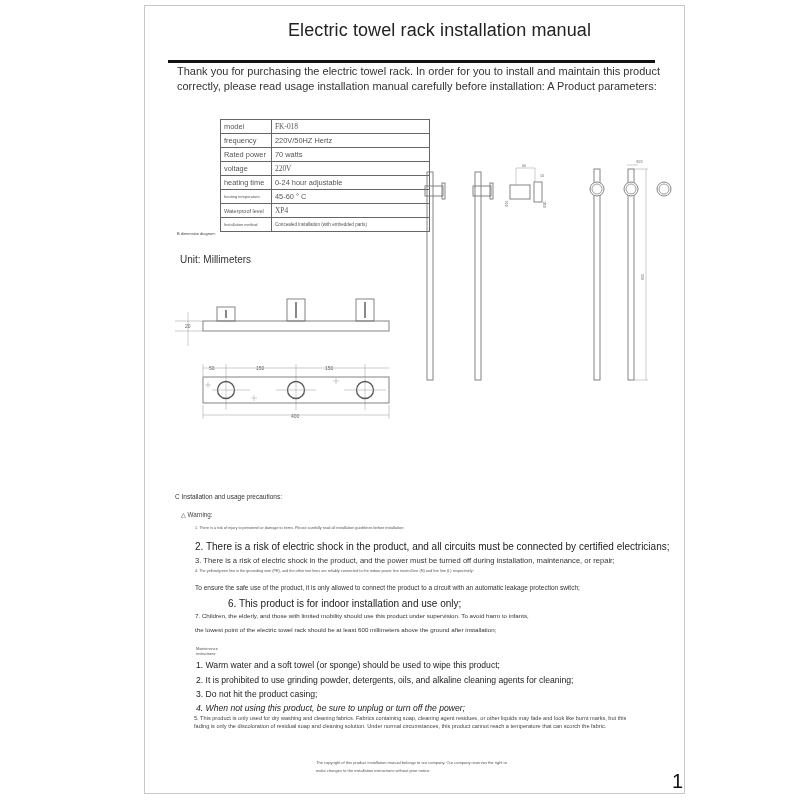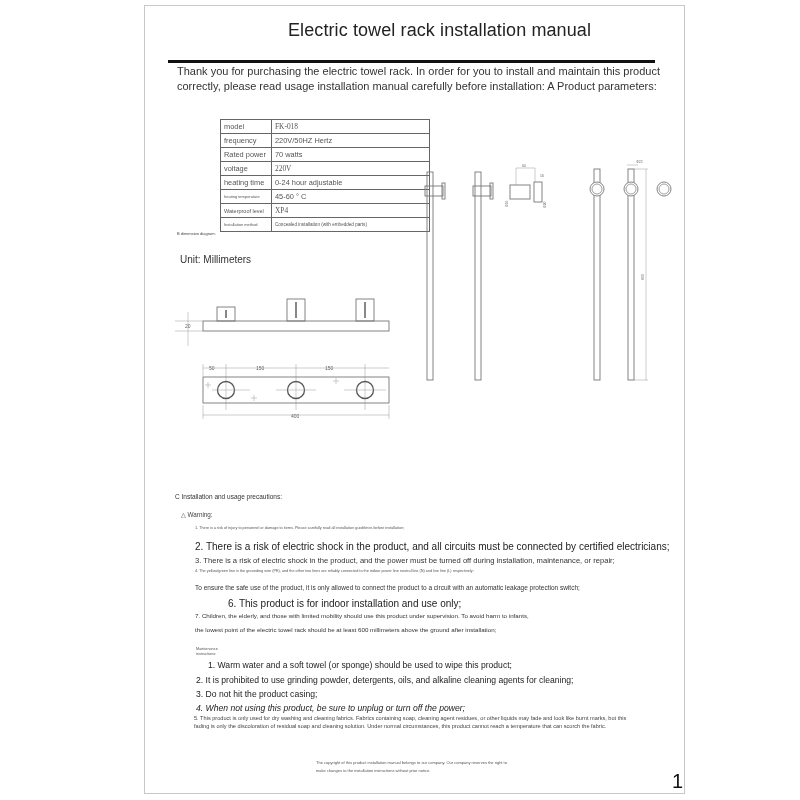--- a/index.html
+++ b/index.html
@@ -177,21 +177,21 @@
 <div class="abs tiny-txt" style="left:195px;top:526px;width:285px;">1. There is a risk of injury to personnel or damage to items. Please carefully read all installation guidelines before installation;</div>
 <div class="abs big" style="left:195px;top:541px;">2. There is a risk of electric shock in the product, and all circuits must be connected by certified electricians;</div>
 <div class="abs mid" style="left:195px;top:556px;font-size:7.6px;">3. There is a risk of electric shock in the product, and the power must be turned off during installation, maintenance, or repair;</div>
 <div class="abs tiny-txt" style="left:195px;top:569px;width:280px;">4. The yellow/green line is the grounding wire (PE), and the other two lines are reliably connected to the indoor power line neutral line (N) and live line (L) respectively;</div>
 <div class="abs mid" style="left:195px;top:584px;">To ensure the safe use of the product, it is only allowed to connect the product to a circuit with an automatic leakage protection switch;</div>
 <div class="abs big" style="left:188px;top:598px;margin-left:40px;">6. This product is for indoor installation and use only;</div>
 <div class="abs mid" style="left:195px;top:612px;font-size:6.2px;">7. Children, the elderly, and those with limited mobility should use this product under supervision. To avoid harm to infants,</div>
 <div class="abs mid" style="left:195px;top:626px;font-size:6.2px;">the lowest point of the electric towel rack should be at least 600 millimeters above the ground after installation;</div>
 
 <div class="abs maint-lbl">Maintenance instructions:</div>
-<div class="abs m-item" style="top:660px;margin-left:12px;">1. Warm water and a soft towel (or sponge) should be used to wipe this product;</div>
+<div class="abs m-item" style="top:660px;">1. Warm water and a soft towel (or sponge) should be used to wipe this product;</div>
 <div class="abs m-item" style="top:675px;">2. It is prohibited to use grinding powder, detergents, oils, and alkaline cleaning agents for cleaning;</div>
 <div class="abs m-item" style="top:689px;">3. Do not hit the product casing;</div>
 <div class="abs m-item" style="top:703px;font-style:italic;">4. When not using this product, be sure to unplug or turn off the power;</div>
 
 <div class="abs note5">5. This product is only used for dry washing and cleaning fabrics. Fabrics containing soap, cleaning agent residues, or other liquids may fade and look like burnt marks, but this fading is only the discoloration of residual soap and cleaning solution. Under normal circumstances, this product cannot reach a temperature that can scorch the fabric.</div>
 
 <div class="abs copyright">The copyright of this product installation manual belongs to our company. Our company reserves the right to make changes to the installation instructions without prior notice.</div>
 <div class="abs pagenum">1</div>
 
 </body></html>

